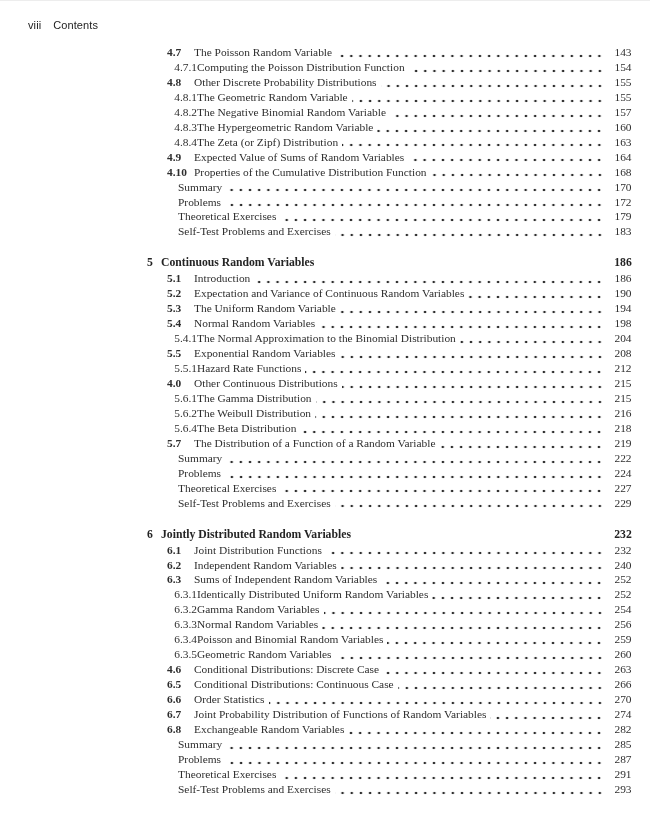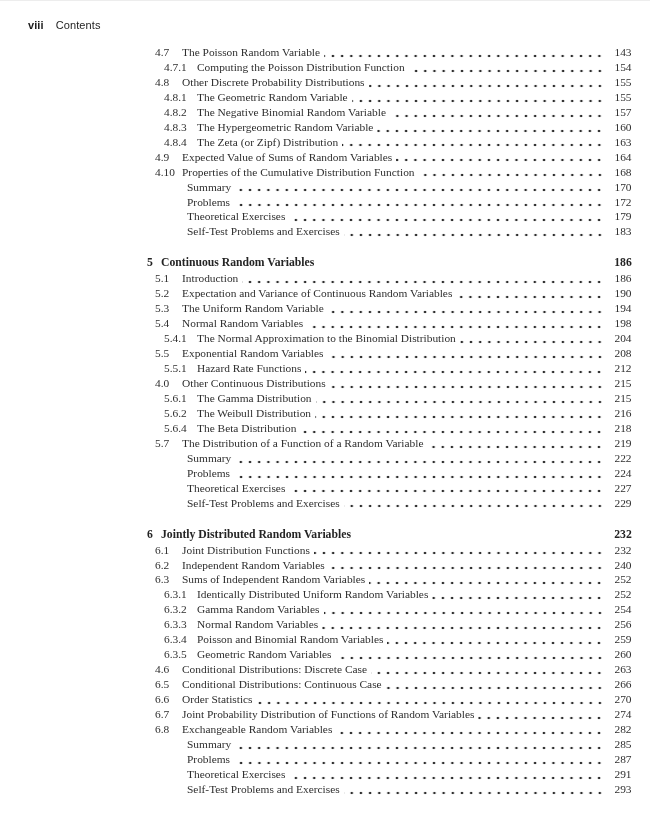--- a/index.html
+++ b/index.html
@@ -12,34 +12,34 @@
     color: #2e2e2e;
     border-top: 1px solid #ededed;
     box-sizing: border-box;
   }
   .running-head {
     position: absolute; top: 18px; left: 28px;
     font-family: "Liberation Sans", "DejaVu Sans", sans-serif;
     font-size: 11px; color: #1d1d1d;
     letter-spacing: 0.1px;
   }
-  .running-head .folio { font-weight: 700; margin-right: 12px; }
+  .running-head .folio { font-weight: 400; margin-right: 12px; }
   .toc {
     position: absolute; left: 147px; top: 44px; width: 489px;
   }
   .row {
     display: flex; align-items: baseline;
     font-size: 11.4px; line-height: 14.95px;
     white-space: nowrap;
   }
   .row .num { flex: 0 0 auto; }
   .row .title { flex: 0 0 auto; }
-  .row.section .num { margin-left: 8px; width: 27px; }
-  .row.subsection .num { margin-left: 17px; width: 33px; }
-  .row.unnumbered .title { margin-left: 40px; }
+  .row.section .num { margin-left: 20px; width: 27px; font-weight: bold; }
+  .row.subsection .num { margin-left: 17px; width: 33px; text-align: right; }
+  .row.unnumbered .title { margin-left: 31px; }
   .leader {
     flex: 1 1 auto;
     align-self: stretch;
     margin: 0 5px 0 4px;
     background-image: radial-gradient(circle at 4.6px 2px, #2e2e2e 1.05px, rgba(0,0,0,0) 1.6px);
     background-size: 9.2px 4px;
     background-repeat: repeat-x;
     background-position: right 1px bottom 2.2px;
   }
   .page { flex: 0 0 auto; min-width: 26px; text-align: center; }

